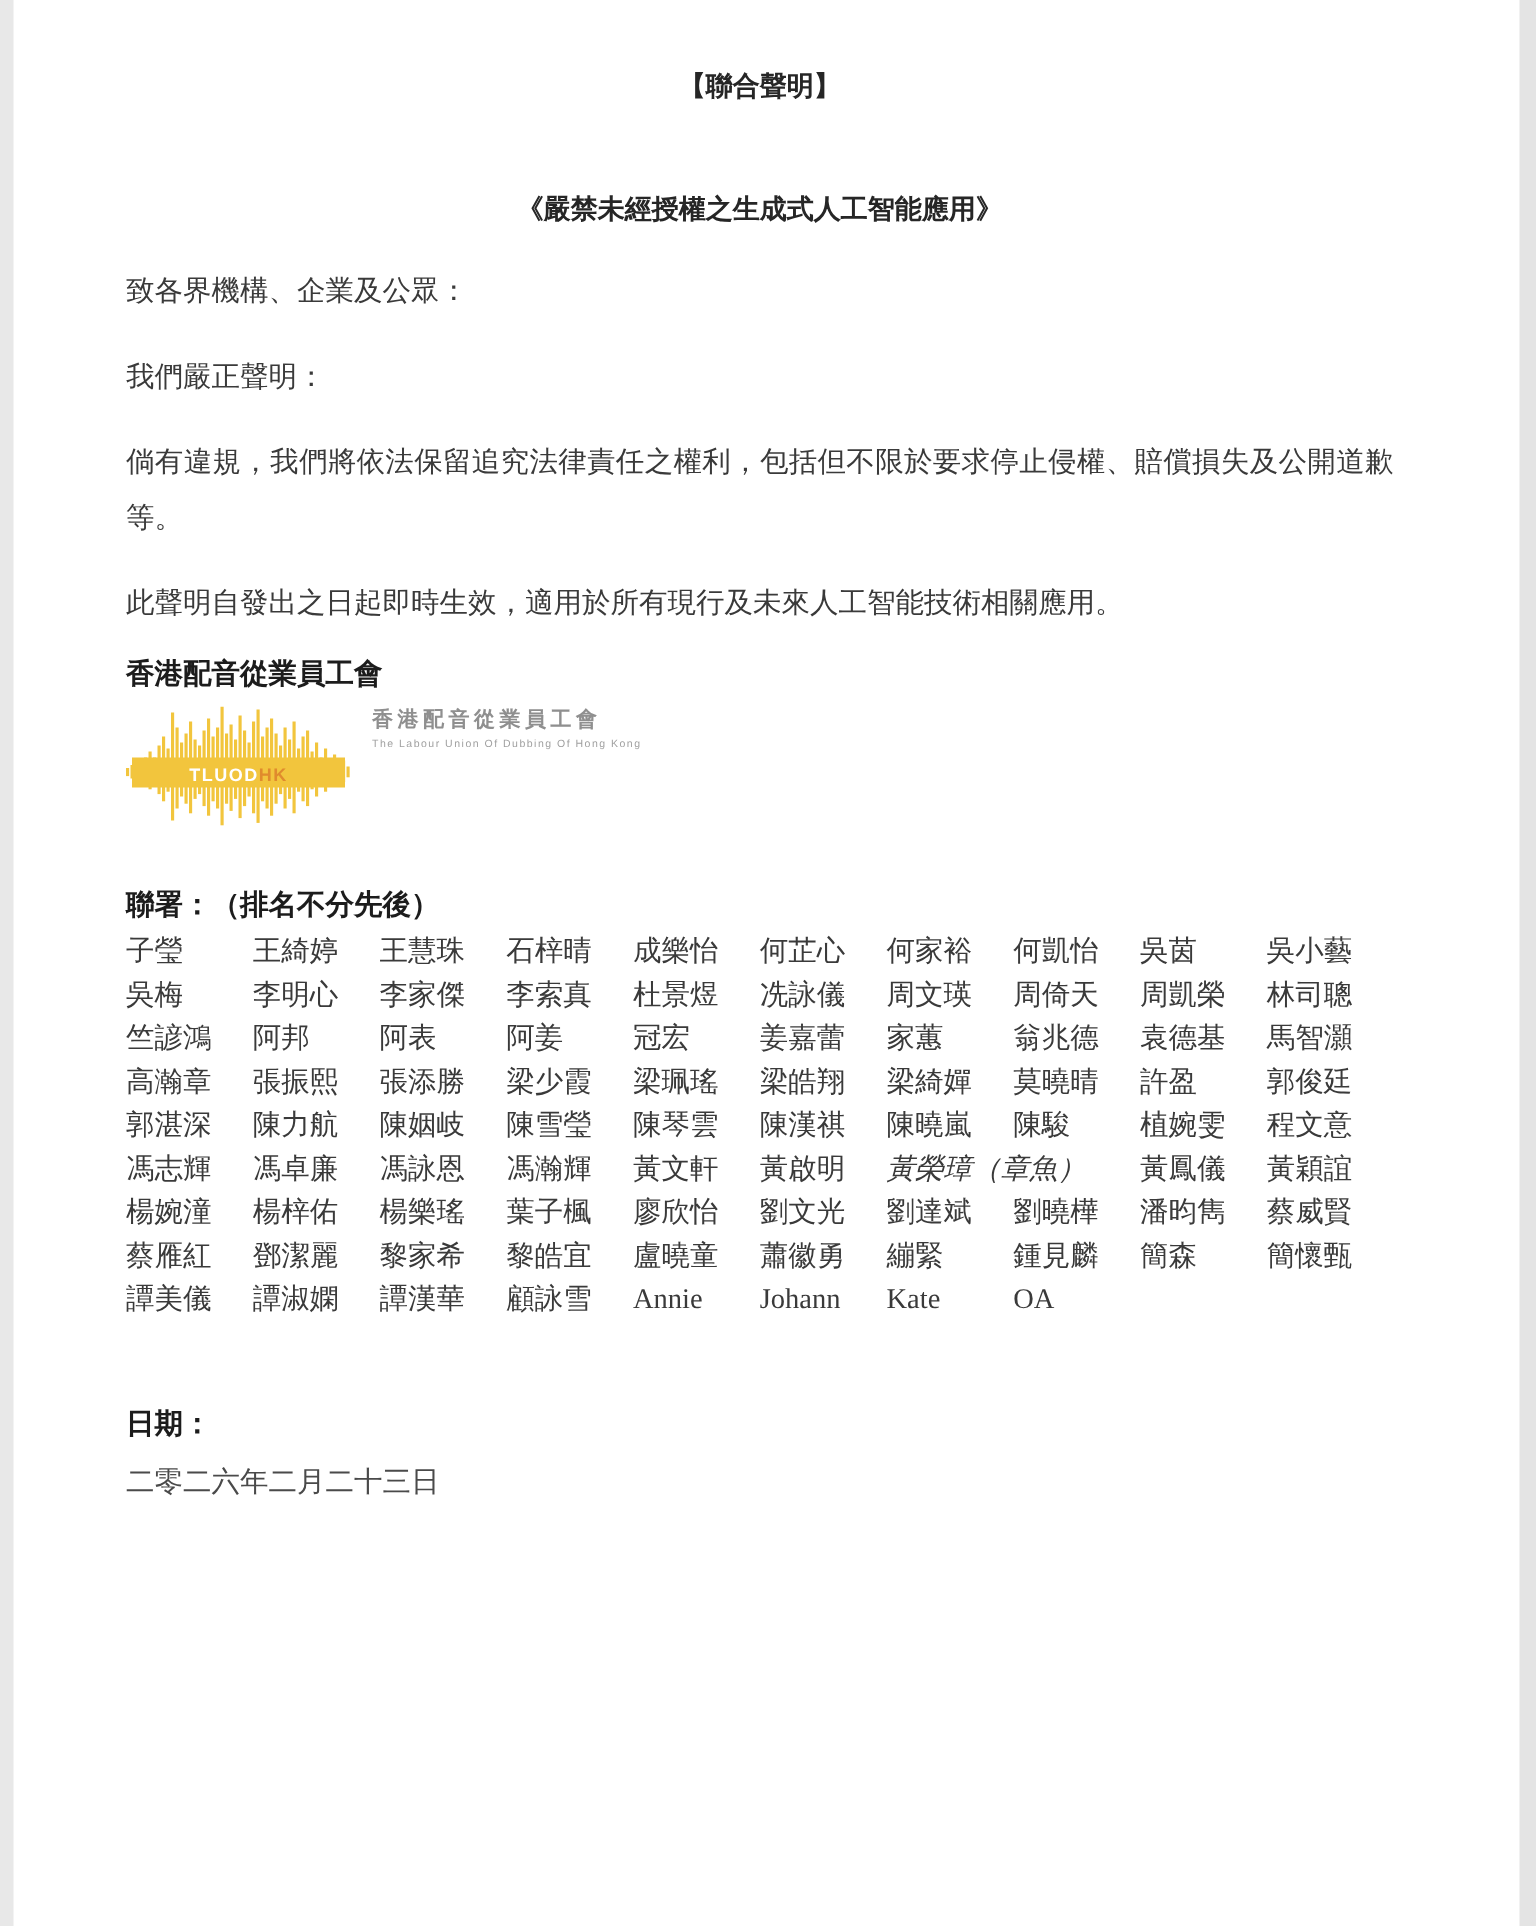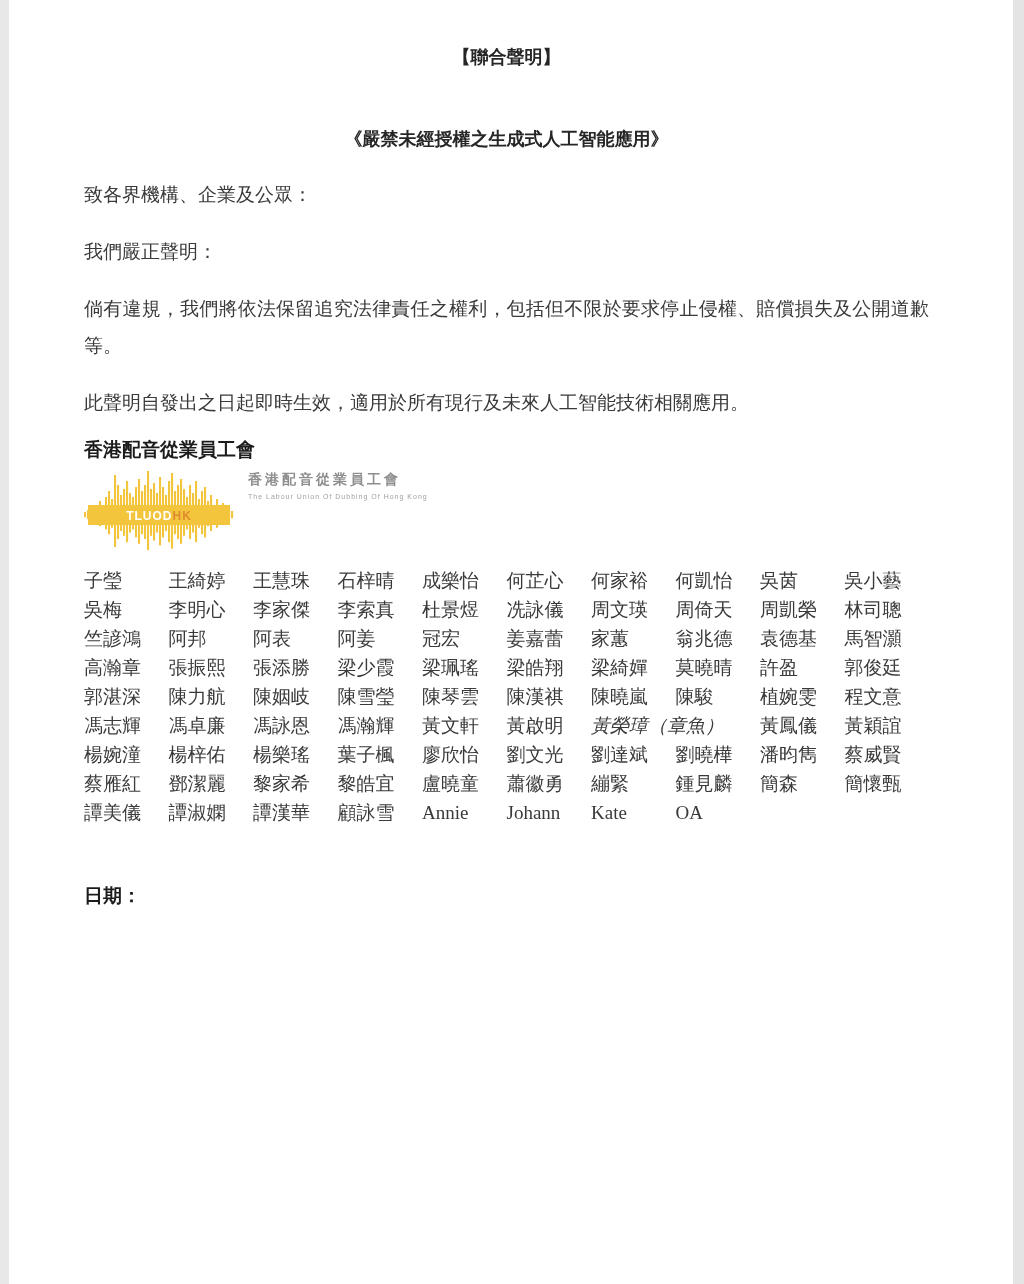--- a/index.html
+++ b/index.html
@@ -150,20 +150,21 @@
           <rect x="4" y="34" width="142" height="20" fill="#F2C53D"></rect>
         </svg>
       <span class="wordmark"><span>TLUOD</span><span class="hk">HK</span></span>
     </div>
     <div class="logo-text">
       <div class="logo-cn">香港配音從業員工會</div>
       <div class="logo-en">The Labour Union Of Dubbing Of Hong Kong</div>
     </div>
   </div>
 
+  <div class="sec-heading sign">聯署：（排名不分先後）</div>
 
   <div id="signatories-grid">
       <div class="name-cell">子瑩</div>
       <div class="name-cell">王綺婷</div>
       <div class="name-cell">王慧珠</div>
       <div class="name-cell">石梓晴</div>
       <div class="name-cell">成樂怡</div>
       <div class="name-cell">何芷心</div>
       <div class="name-cell">何家裕</div>
       <div class="name-cell">何凱怡</div>
@@ -242,14 +243,15 @@
       <div class="name-cell">譚淑嫻</div>
       <div class="name-cell">譚漢華</div>
       <div class="name-cell">顧詠雪</div>
       <div class="name-cell">Annie</div>
       <div class="name-cell">Johann</div>
       <div class="name-cell">Kate</div>
       <div class="name-cell">OA</div>
     </div>
 
   <div class="sec-heading date">日期：</div>
+  <p class="date-value">二零二六年二月二十三日</p>
 
 </div>
 
 </body></html>

